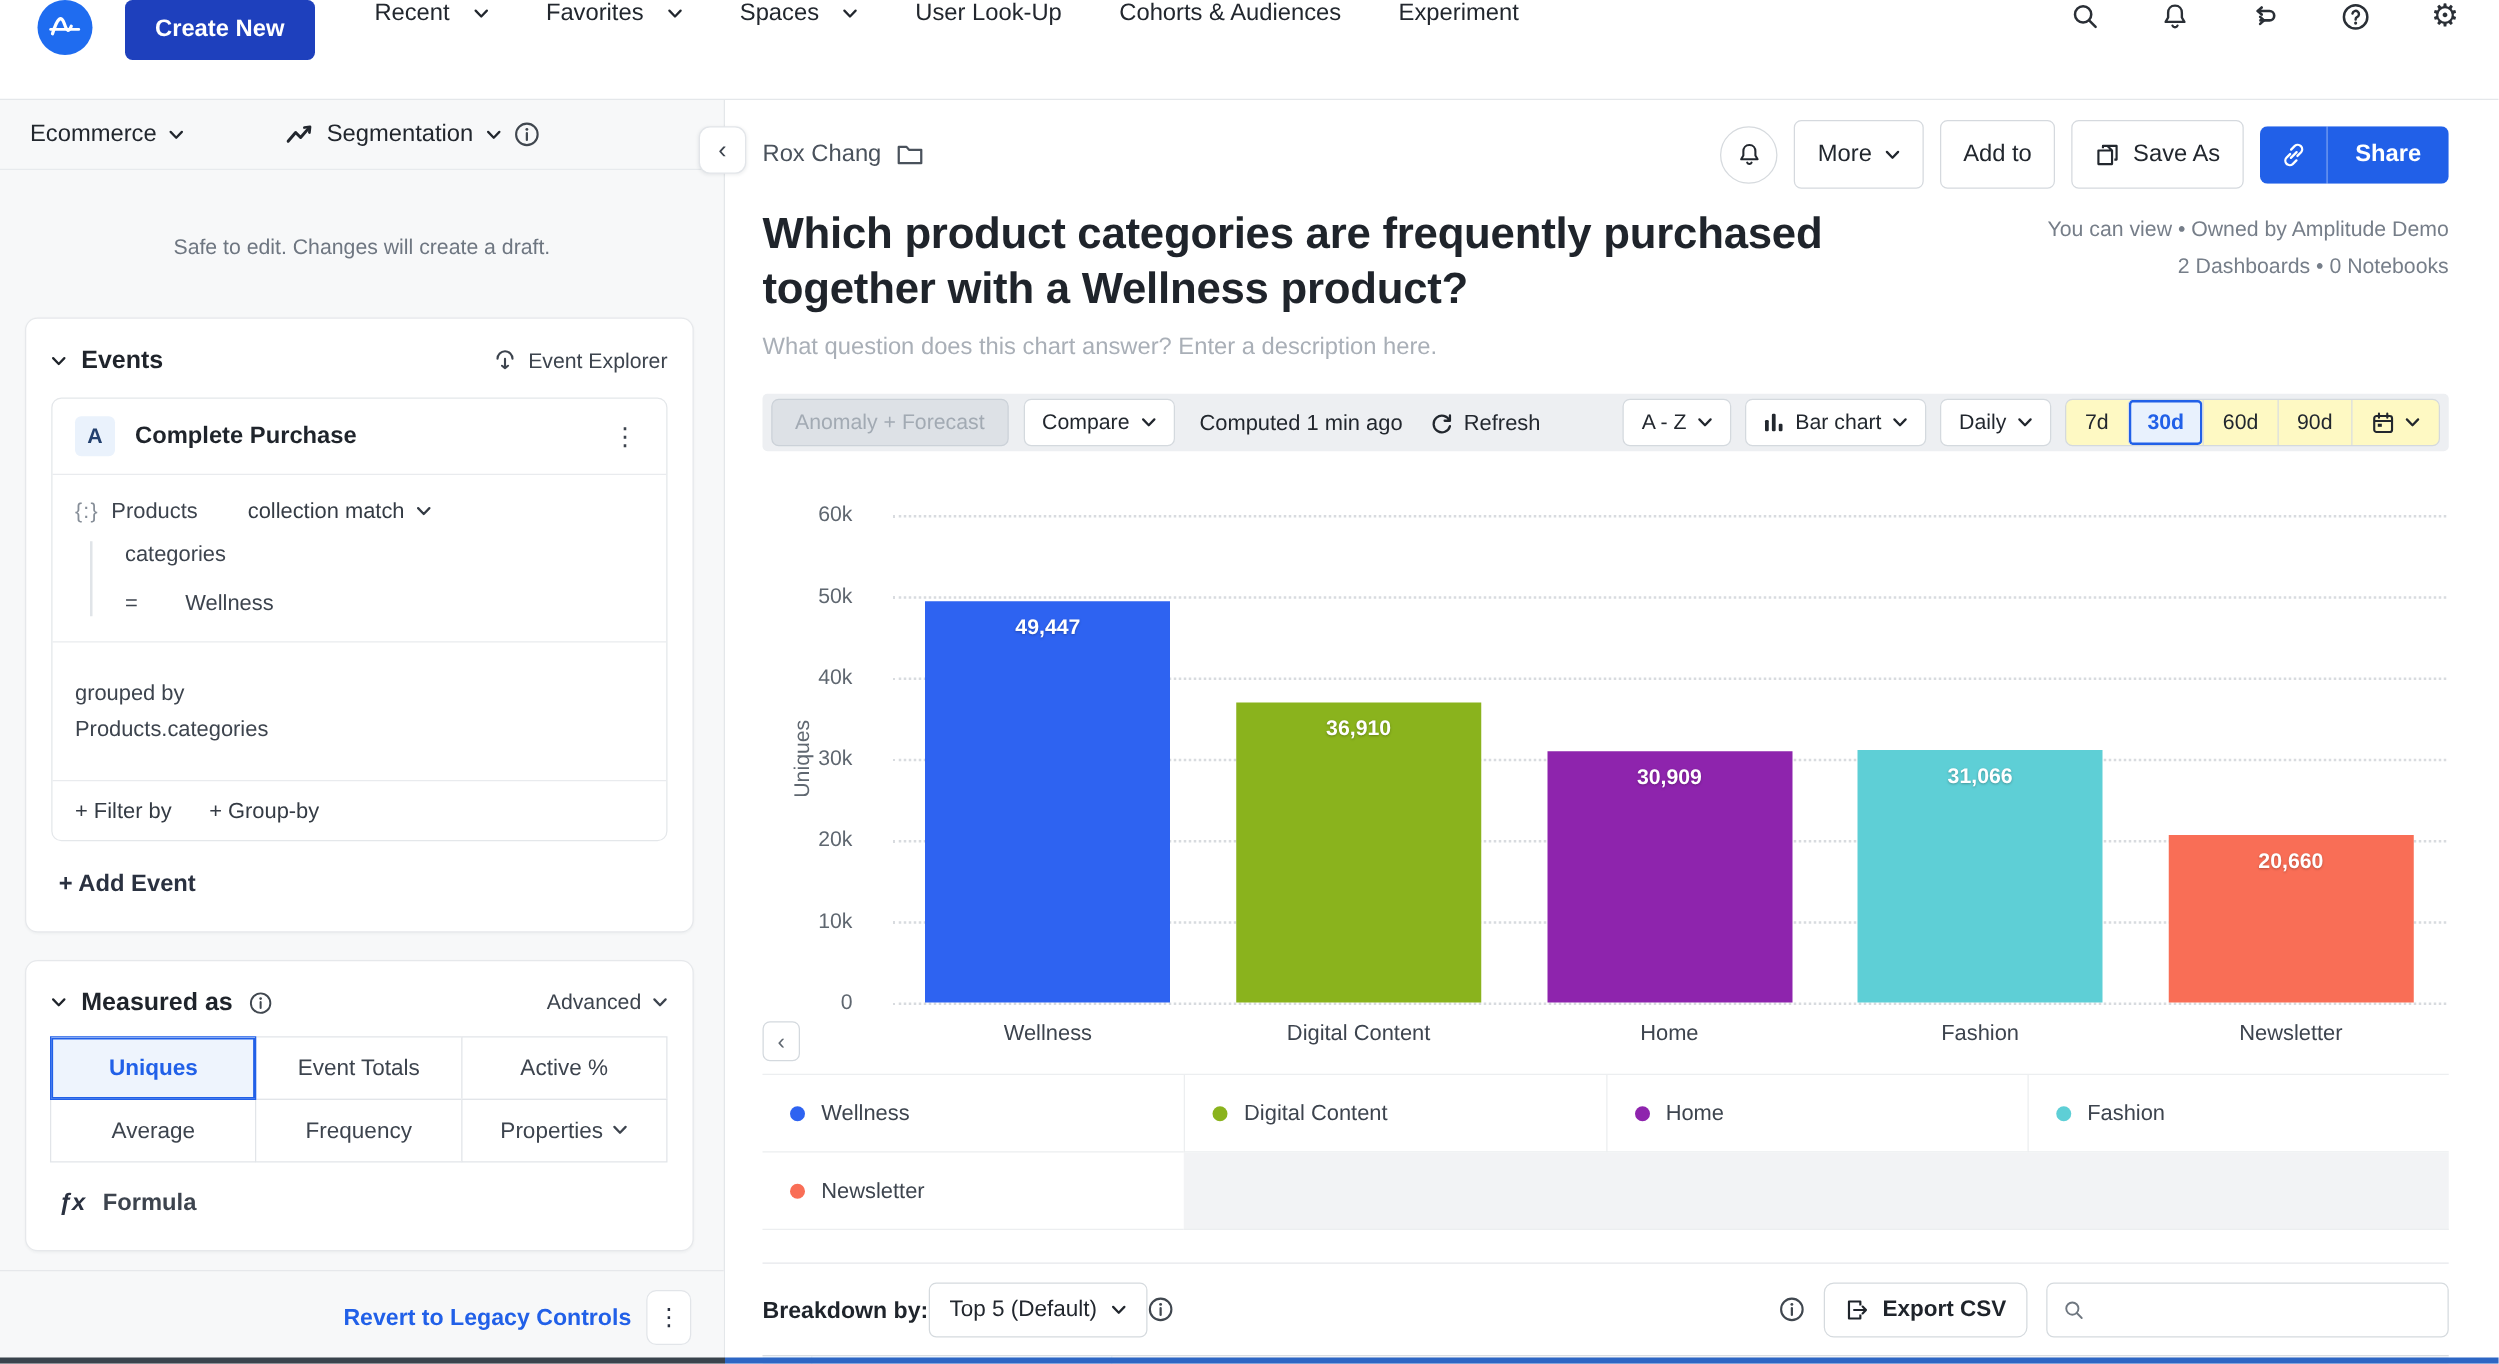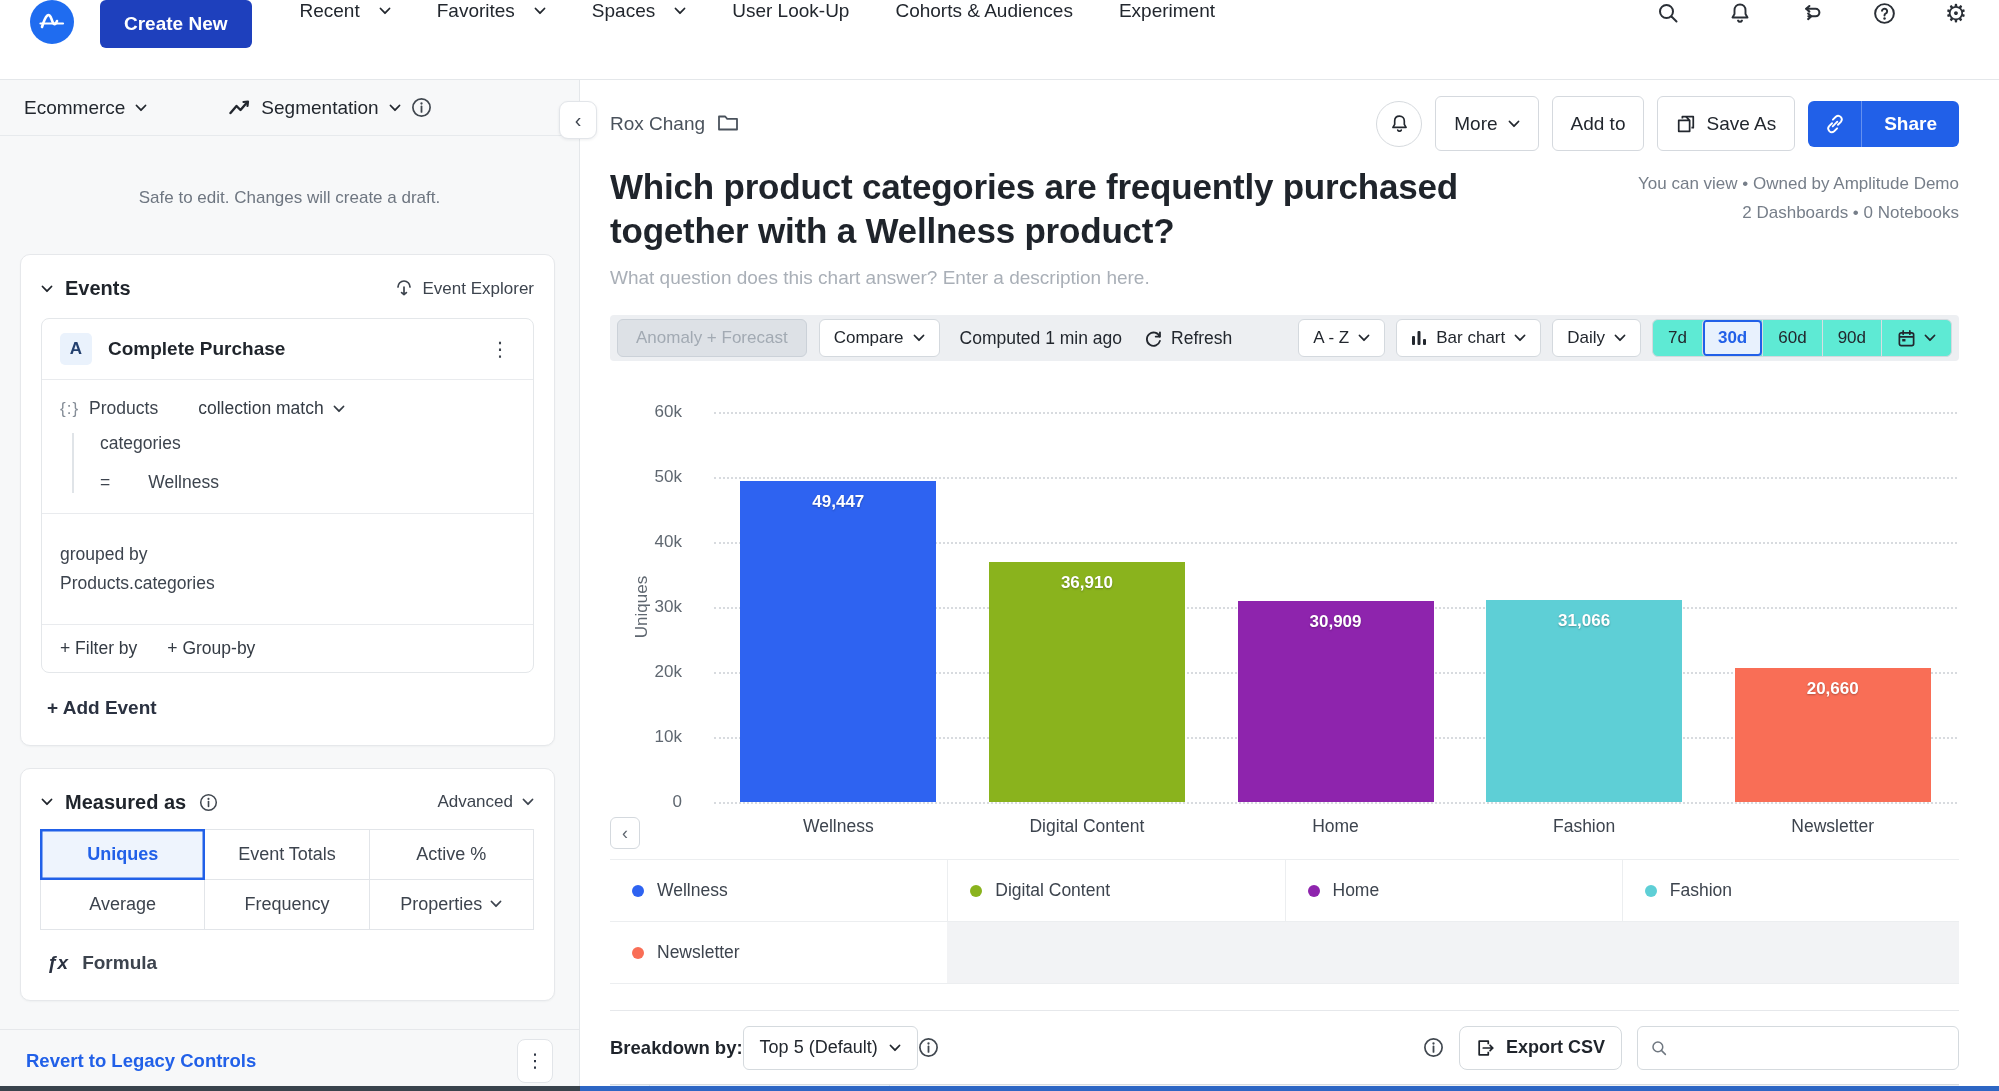--- a/index.html
+++ b/index.html
@@ -55,49 +55,49 @@
   .event-foot span { cursor:pointer; }
   .add-event { margin:24px 0 4px 6px; font-size:19px; font-weight:600; color:#2a3140; cursor:pointer; }
 
   .card-measured { margin-top:22px; padding-bottom:26px; }
   .mgrid { display:grid; grid-template-columns:repeat(3,1fr); margin-top:16px; }
   .mcell { height:51px; border:1px solid #e2e5e9; margin:-1px 0 0 -1px; background:#fff; display:flex; align-items:center; justify-content:center; gap:8px; font-size:18px; color:#3d444e; cursor:pointer; }
   .mcell.sel { background:#eef4fd; border-color:#2160e8; box-shadow:inset 0 0 0 1.5px #2160e8; color:#2160e8; font-weight:600; z-index:2; }
   .fx-row { display:flex; align-items:center; gap:14px; margin:22px 0 0 6px; font-size:19px; font-weight:600; color:#3d444e; cursor:pointer; }
   .fx { font-style:italic; font-weight:700; color:#2a3140; }
 
-  .sb-footer { position:absolute; left:0; right:0; bottom:0; height:62px; border-top:1px solid #e6e8eb; background:#f7f8f9; display:flex; align-items:center; justify-content:space-between; gap:22px; padding:0 26px; }
+  .sb-footer { position:absolute; left:0; right:0; bottom:0; height:75px; border-top:1px solid #e6e8eb; background:#f7f8f9; display:flex; align-items:center; justify-content:flex-end; gap:12px; padding:0 26px; }
   .revert-link { color:#2160e8; font-size:18.5px; font-weight:600; cursor:pointer; }
   .kebab-box { width:36px; height:44px; border:1px solid #e2e5e9; background:#fff; border-radius:8px; display:flex; align-items:center; justify-content:center; color:#2a3140; font-size:19px; cursor:pointer; }
 
   .collapse-btn { position:absolute; left:559px; top:21px; width:38px; height:38px; background:#fff; border:1px solid #e2e5e9; border-radius:9px; box-shadow:0 1px 3px rgba(30,40,55,.08); display:flex; align-items:center; justify-content:center; font-size:20px; color:#3d444e; cursor:pointer; z-index:5; }
 
   
   .bc-row { display:flex; align-items:center; }
-  .breadcrumb { display:flex; gap:12px; font-size:19px; color:#4a525c; cursor:pointer; }
+  .breadcrumb { display:flex; align-items:center; gap:12px; font-size:19px; color:#4a525c; cursor:pointer; }
   .actions { margin-left:auto; display:flex; align-items:center; gap:13px; }
   .bell-circle { width:46px; height:46px; border:1px solid #d6dade; border-radius:50%; display:flex; align-items:center; justify-content:center; color:#22272e; cursor:pointer; }
   .btn { height:55px; border:1px solid #d5d9de; background:#fff; border-radius:6px; display:inline-flex; align-items:center; gap:10px; padding:0 18px; font-size:19px; color:#22272e; cursor:pointer; font-family:inherit; }
   .share-split { display:flex; border-radius:6px; overflow:hidden; cursor:pointer; }
   .share-link { width:54px; height:46px; background:#2160e8; display:flex; align-items:center; justify-content:center; border-right:1px solid rgba(255,255,255,.3); }
   .share-main { height:46px; background:#2160e8; color:#fff; font-size:19px; font-weight:600; display:flex; align-items:center; padding:0 22px; }
 
   .title-row { display:flex; align-items:flex-start; margin-top:14px; }
   .page-title { font-size:35px; font-weight:700; color:#1f242b; line-height:1.26; max-width:880px; letter-spacing:-.2px; }
   .meta { margin-left:auto; text-align:right; font-size:17px; color:#767e89; line-height:29px; margin-top:4px; white-space:nowrap; }
   .desc { margin-top:14px; font-size:19px; color:#a9afb7; }
 
   
   .toolbar { margin-top:26px; height:46px; background:#edeff2; border-radius:4px; display:flex; align-items:center; padding:0 7px; gap:12px; }
   .chip-disabled { height:38px; background:#dde1e6; border:1px solid #cbd1d8; border-radius:6px; color:#a2aab3; font-size:17px; display:flex; align-items:center; padding:0 18px; }
   .tb-btn { height:38px; background:#fff; border:1px solid #d4d9de; border-radius:6px; font-size:17px; color:#22272e; display:flex; align-items:center; gap:9px; padding:0 14px; cursor:pointer; }
   .tb-text { font-size:17.5px; color:#22272e; margin-left:8px; }
   .tb-refresh { display:flex; align-items:center; gap:8px; font-size:17.5px; color:#22272e; margin-left:10px; cursor:pointer; }
   .tb-right { margin-left:auto; display:flex; align-items:center; gap:11px; }
-  .seg { display:flex; height:38px; border:1px solid #d4d9de; border-radius:6px; background:#5eead4; overflow:hidden; }
+  .seg { display:flex; height:38px; border:1px solid #d4d9de; border-radius:6px; background:#fef9c3; overflow:hidden; }
   .seg-cell { display:flex; align-items:center; justify-content:center; padding:0 15px; font-size:17px; color:#22272e; border-left:1px solid #d9dde1; cursor:pointer; }
   .seg-cell:first-child { border-left:none; }
   .seg-cell.sel { background:#e8f1fd; color:#2160e8; font-weight:600; box-shadow:inset 0 0 0 2px #2160e8; border-radius:4px; }
   .seg-cal { gap:8px; }
 
   
   .chart { position:relative; margin-top:16px; height:462px; }
   .gridline { position:absolute; border-top:2px dotted #d8dbdf; height:0; }
   .ytick { position:absolute; text-align:right; font-size:17px; color:#5f6770; width:72px; }
   .ylabel { position:absolute; font-size:17px; color:#5f6770; transform:rotate(-90deg); transform-origin:center; }

